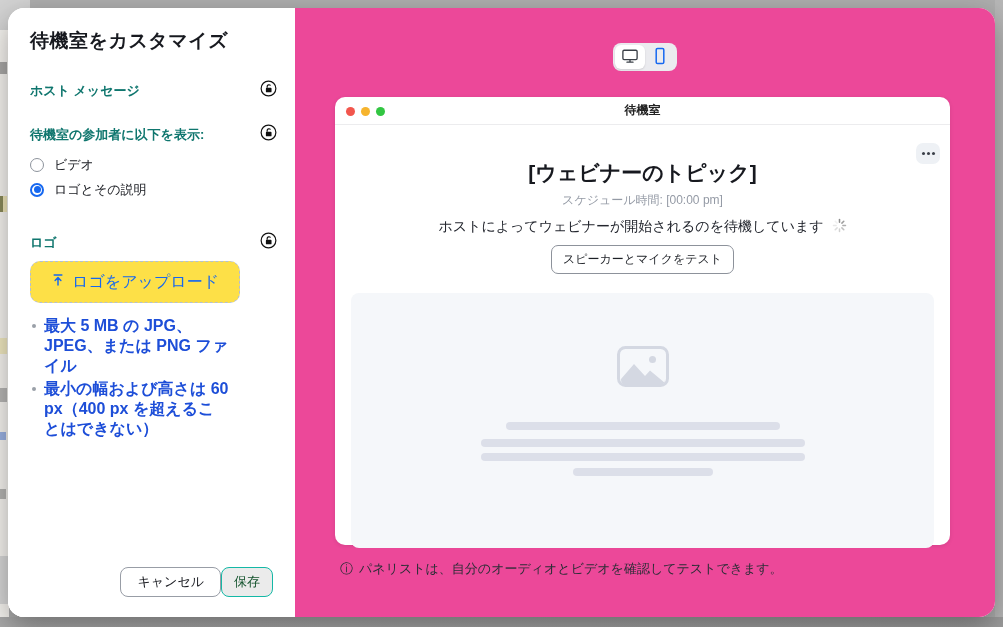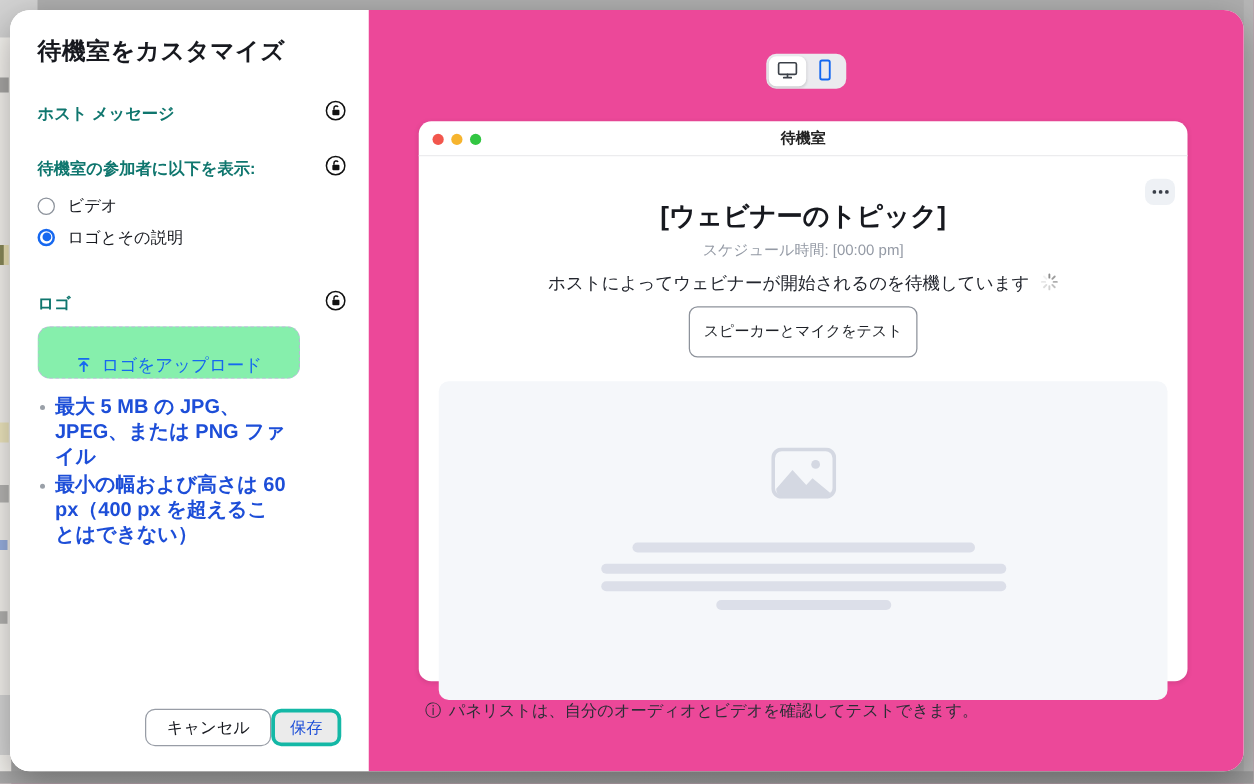--- a/index.html
+++ b/index.html
@@ -43,31 +43,31 @@
   .section { margin-top:24px; }
   .radio-list { margin-top:8px; }
   .radio-row { display:flex; align-items:center; height:25px; cursor:pointer; }
   .radio { width:14px; height:14px; border-radius:50%; border:1.5px solid #8d939c; background:#fff; flex:0 0 14px; }
   .radio.selected { border:2.5px solid #1668f0; position:relative; }
   .radio.selected::after { content:""; position:absolute; inset:1.5px; border-radius:50%; background:#1668f0; }
   .radio-label { font-size:13px; color:#17191f; margin-left:10px; }
 
   .logo-section { margin-top:30px; }
   .upload-btn { margin-top:9px; width:210px; height:42px; border:1px dashed #b4bfd2; border-radius:10px;
-    background:#86efac; display:flex; align-items:flex-end; justify-content:center; gap:7px;
-    color:#1668f0; font-size:14px; font-family:inherit; cursor:pointer; }
+    background:#fde047; display:flex; align-items:center; justify-content:center; gap:7px;
+    color:#1668f0; font-size:16px; font-family:inherit; cursor:pointer; }
   .req-list { margin-top:13px; list-style:none; }
   .req-list li { position:relative; font-size:16px; line-height:20px; color:#1d4ed8; width:200px; padding-left:14px; margin-bottom:3px;font-weight:bold; }
   .req-list li::before { content:""; position:absolute; left:2px; top:8px; width:4px; height:4px; border-radius:50%; background:#9aa0a8; }
 
   .panel-footer { position:absolute; left:0; right:0; bottom:0; height:97px; background:#fff;
     display:flex; align-items:flex-end; justify-content:flex-end; padding:0 22px 20px; }
   .btn { font-family:inherit; font-size:13px; border-radius:8px; height:30px; cursor:pointer; }
   .btn-cancel { background:#fff; border:1px solid #989da6; color:#17191f; padding:0 16px; }
-  .btn-save { background:#ebebeb; border:3px solid #14b8a6; color:#1d4ed8; padding:0 12px; cursor:default; }
+  .btn-save { background:#ebebeb; border:1px solid #14b8a6; color:#14532d; padding:0 12px; cursor:default; }
 
   
   .panel-right { position:relative; flex:1; background:#ec4899; }
 
   .device-toggle { position:absolute; top:35px; left:50%; transform:translateX(-50%);
     width:64px; height:28px; background:#ebebef; border-radius:8px; display:flex; align-items:center; padding:2px; gap:0; }
   .seg { width:30px; height:24px; border:none; background:transparent; border-radius:6px;
     display:flex; align-items:center; justify-content:center; cursor:pointer; }
   .seg.active { background:#fff; box-shadow:0 1px 2px rgba(0,0,0,.12); }
 
@@ -82,21 +82,21 @@
   .more-btn { position:absolute; top:46px; right:10px; width:24px; height:21px; border:none; border-radius:7px;
     background:#eef1f5; display:flex; align-items:center; justify-content:center; gap:2px; cursor:pointer; }
   .more-btn i { width:3px; height:3px; border-radius:50%; background:#3a3f48; display:block; }
 
   .pv-topic { margin-top:34px; text-align:center; font-size:21px; font-weight:bold; color:#17191f; }
   .pv-sched { margin-top:5px; text-align:center; font-size:12px; color:#949aa5; }
   .pv-wait  { margin-top:9px; display:flex; align-items:center; justify-content:center; gap:8px;
     font-size:14px; color:#23262e; }
   .pv-test-wrap { margin-top:9px; text-align:center; }
   .pv-test { font-family:inherit; font-size:12px; color:#1d2026; background:#fff;
-    border:1px solid #8d929b; border-radius:7px; padding:11px 11px; cursor:pointer; }
+    border:1px solid #8d929b; border-radius:7px; padding:5px 11px; cursor:pointer; }
 
   .ph-panel { margin:19px 16px 0; height:255px; background:#f5f7fa; border-radius:8px; overflow:hidden; }
   .ph-img { display:block; margin:53px auto 0; }
   .skel { border-radius:4px; background:#dcdfe9; margin:0 auto; }
   .skel-wrap { margin-top:35px; }
   .s1 { width:274px; height:8px; margin-bottom:9px; }
   .s2 { width:324px; height:8px; margin-bottom:6px; }
   .s3 { width:324px; height:8px; margin-bottom:7px; }
   .s4 { width:140px; height:8px; }
 

